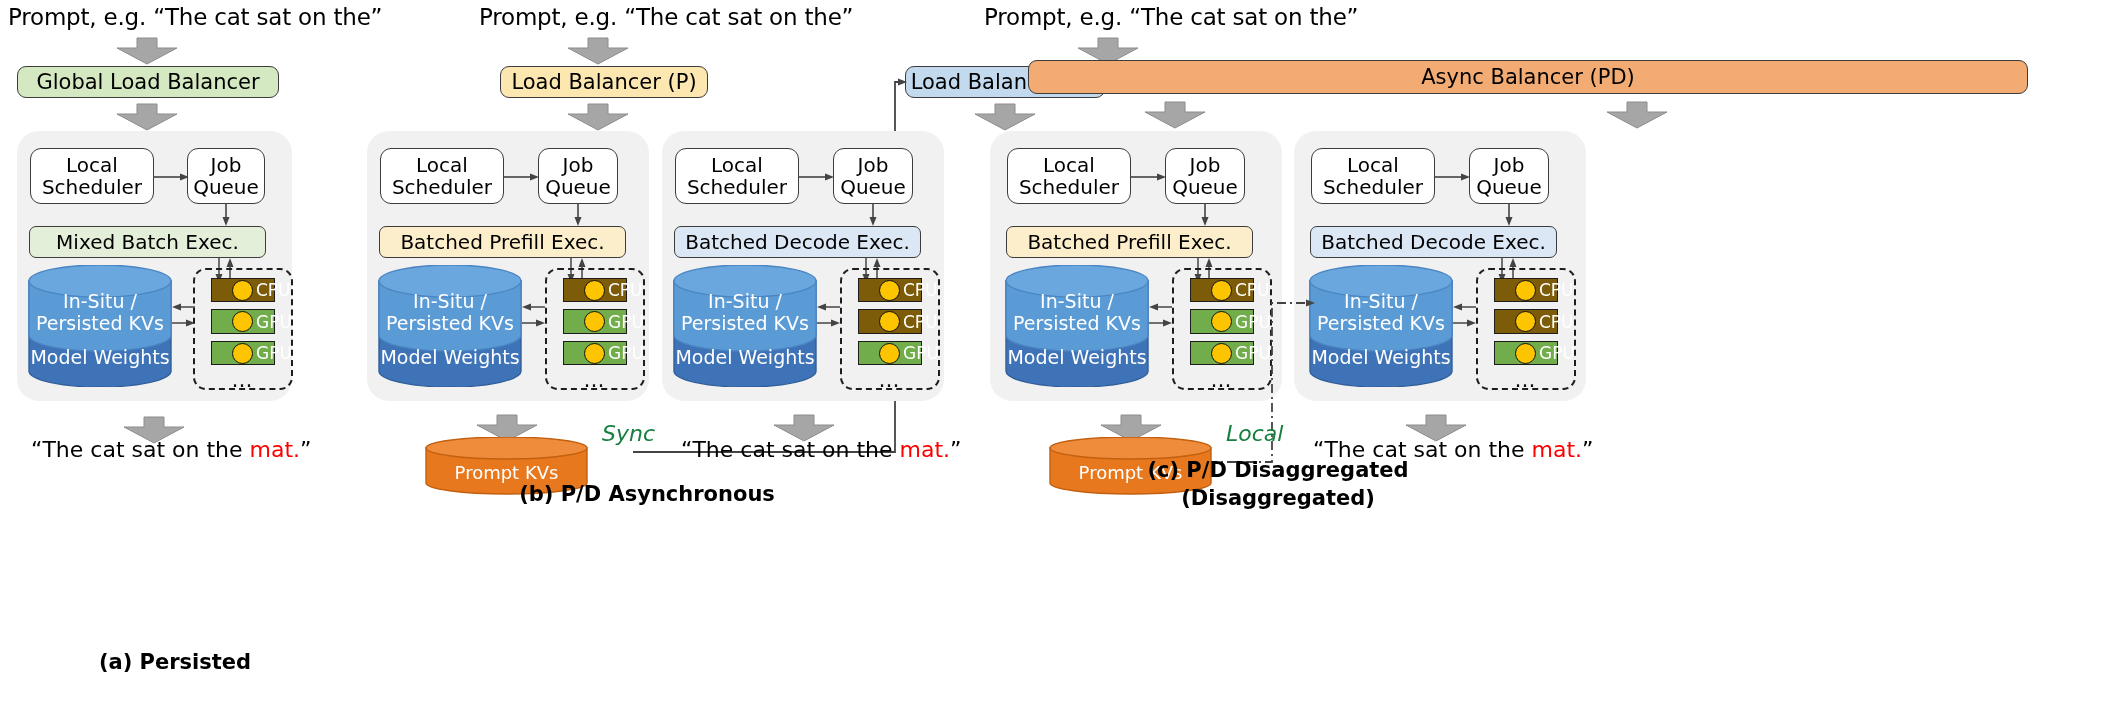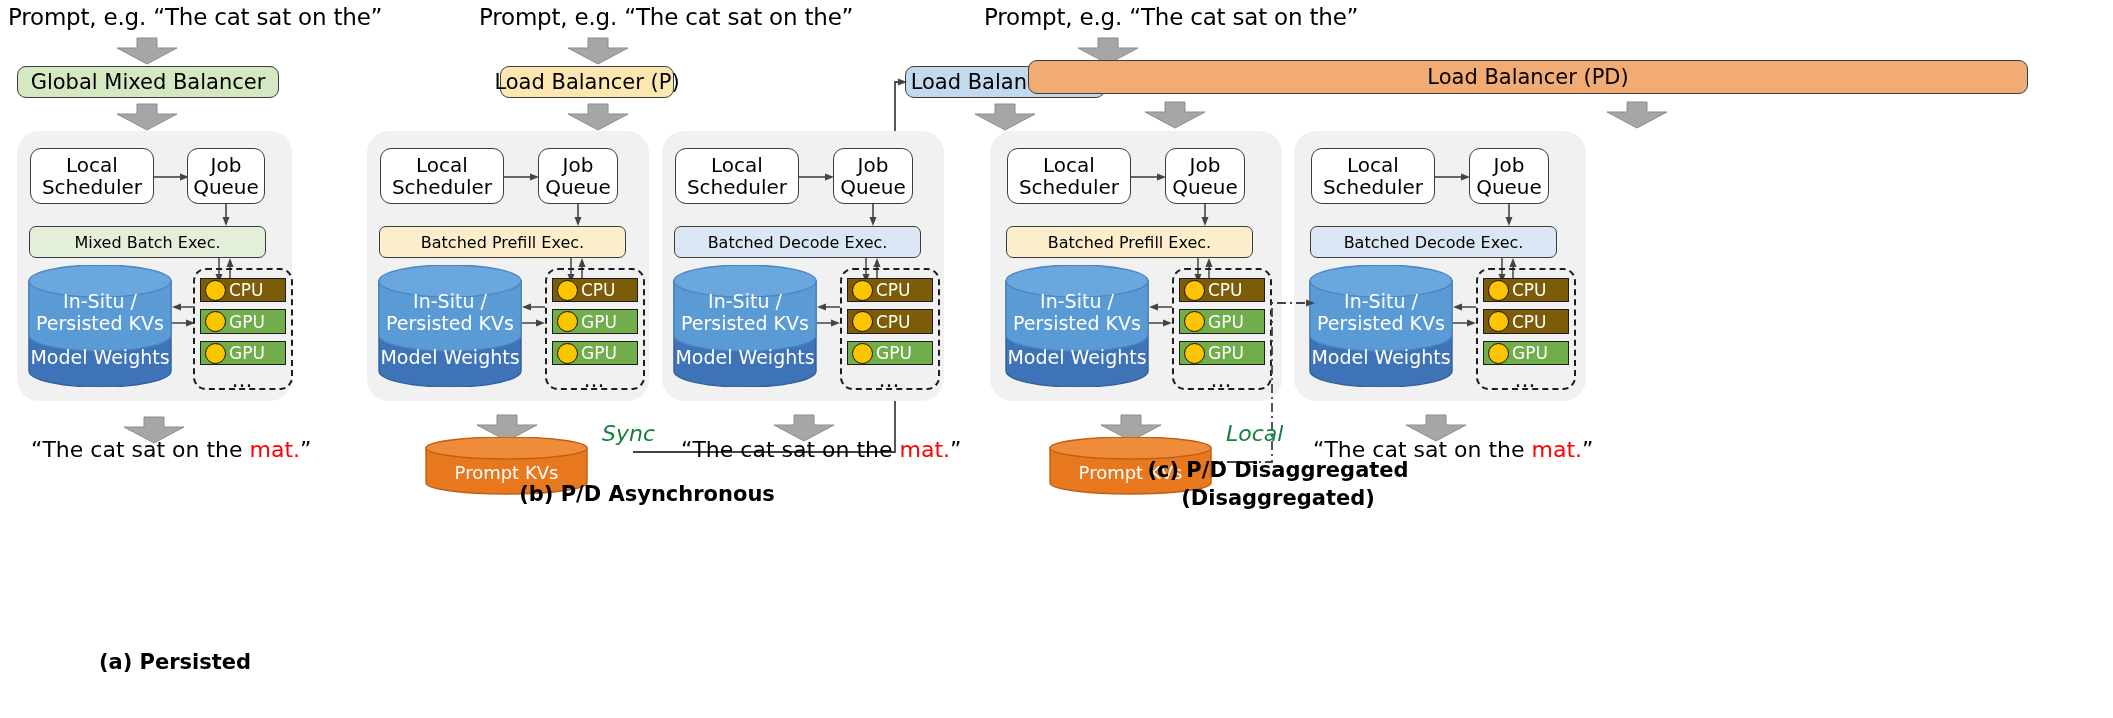--- a/index.html
+++ b/index.html
@@ -28,21 +28,21 @@
 
   
   .rbar {
     position: absolute;
     border: 1.6px solid #3c3c3c;
     border-radius: 9px;
     display: flex; align-items: center; justify-content: center;
     font-size: 21px; color: #000;
     white-space: nowrap;
   }
-  .rbar.thin { border-radius: 7px; font-size: 16px; }
+  .rbar.thin { border-radius: 7px; font-size: 20px; }
 
   
   .node {
     position: absolute;
     background: #f1f1f1;
     border-radius: 22px;
   }
 
   
   .wbox {
@@ -70,25 +70,25 @@
 
   
   .devgrp {
     position: absolute;
     border: 2.2px dashed #1d1d1d;
     border-radius: 13px;
     display: flex; flex-direction: column; align-items: center;
     padding-top: 8px;
   }
   .dev {
-    width: 86px; height: 30px;
+    width: 64px; height: 30px;
     border: 1.6px solid #1d1d1d;
     display: flex; align-items: center;
     margin-bottom: 7px;
-    padding-left: 4px;
+    padding-left: 20px;
   }
   .dev.cpu { background: #7c5c09; }
   .dev.gpu { background: #72ad4b; }
   .dev .dot {
     width: 21px; height: 21px; border-radius: 50%;
     background: #fdc500; border: 1.4px solid #111;
     flex: 0 0 auto;
   }
   .dev .dlab { color:#fff; font-size:17px; margin-left:3px; }
   .devdots { color:#111; font-size:21px; line-height:0.7; letter-spacing:2px; margin-top:1px; }
@@ -120,21 +120,21 @@
 
   <div class="prompt-text" style="left:8px;top:4px;">Prompt, e.g.  “The cat sat on the”</div>
 
   <div class="barrow" style="left:115px;top:36px;">
     <svg viewBox="0 0 64 30">
         <polygon points="22,2 42,2 42,12 62,12 32,28 2,12 22,12" fill="#a6a6a6" stroke="#8c8c8c" stroke-width="1"></polygon>
       </svg>
   </div>
 
   <div class="rbar" style="left:17px;top:66px;width:262px;height:32px;background:#d4e8c2;">
-    <span>Global Mixed Balancer</span>
+    <span>Global Load Balancer</span>
   </div>
 
   <div class="barrow" style="left:115px;top:102px;">
     <svg viewBox="0 0 64 30">
         <polygon points="22,2 42,2 42,12 62,12 32,28 2,12 22,12" fill="#a6a6a6" stroke="#8c8c8c" stroke-width="1"></polygon>
       </svg>
   </div>
 
   <div class="node" style="left:17px;top:131px;width:275px;height:270px;">
 
@@ -227,21 +227,21 @@
 <div class="panel" style="left:350px;width:890px;">
 
   <div class="prompt-text" style="left:129px;top:4px;">Prompt, e.g.  “The cat sat on the”</div>
 
   <div class="barrow" style="left:216px;top:36px;">
     <svg viewBox="0 0 64 30">
         <polygon points="22,2 42,2 42,12 62,12 32,28 2,12 22,12" fill="#a6a6a6" stroke="#8c8c8c" stroke-width="1"></polygon>
       </svg>
   </div>
 
-  <div class="rbar" style="left:150px;top:66px;width:174px;height:32px;background:#fce7b0;">
+  <div class="rbar" style="left:150px;top:66px;width:208px;height:32px;background:#fce7b0;">
     <span>Load Balancer (P)</span>
   </div>
 
   <div class="rbar" style="left:555px;top:66px;width:200px;height:32px;background:#c3d9ee;">
     <span>Load Balancer (D)</span>
   </div>
 
   <div class="conn" style="left:283px;top:80px;">
     <svg width="280" height="380" viewBox="0 0 280 380">
       <path d="M0,372 L262,372 L262,2 L268,2" fill="none" stroke="#444" stroke-width="1.8"></path>
@@ -424,21 +424,21 @@
 
   <div class="prompt-text" style="left:14px;top:4px;">Prompt, e.g.  “The cat sat on the”</div>
 
   <div class="barrow" style="left:106px;top:36px;">
     <svg viewBox="0 0 64 30">
         <polygon points="22,2 42,2 42,12 62,12 32,28 2,12 22,12" fill="#a6a6a6" stroke="#8c8c8c" stroke-width="1"></polygon>
       </svg>
   </div>
 
   <div class="rbar" style="left:58px;top:60px;width:1000px;height:34px;background:#f2ab72;">
-    <span>Load Balancer (PD)</span>
+    <span>Async Balancer (PD)</span>
   </div>
 
   <div class="barrow" style="left:173px;top:100px;">
     <svg viewBox="0 0 64 30">
         <polygon points="22,2 42,2 42,12 62,12 32,28 2,12 22,12" fill="#a6a6a6" stroke="#8c8c8c" stroke-width="1"></polygon>
       </svg>
   </div>
 
   <div class="barrow" style="left:635px;top:100px;">
     <svg viewBox="0 0 64 30">

